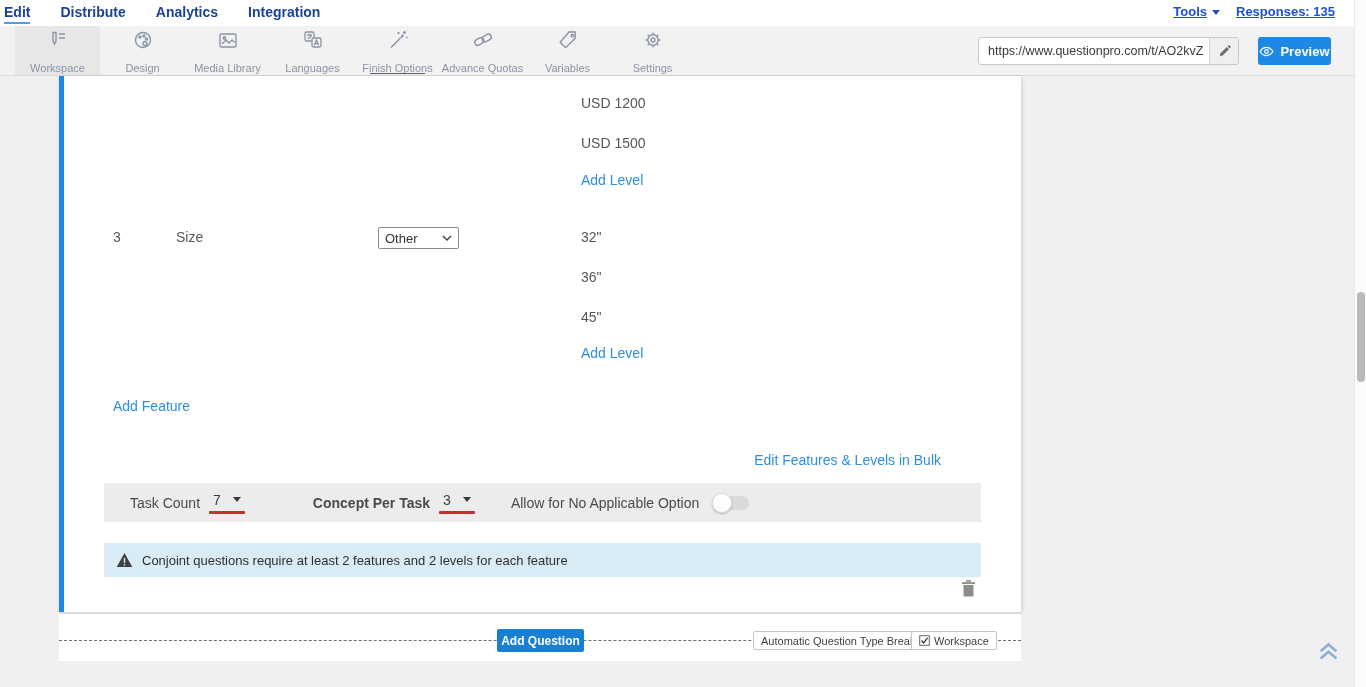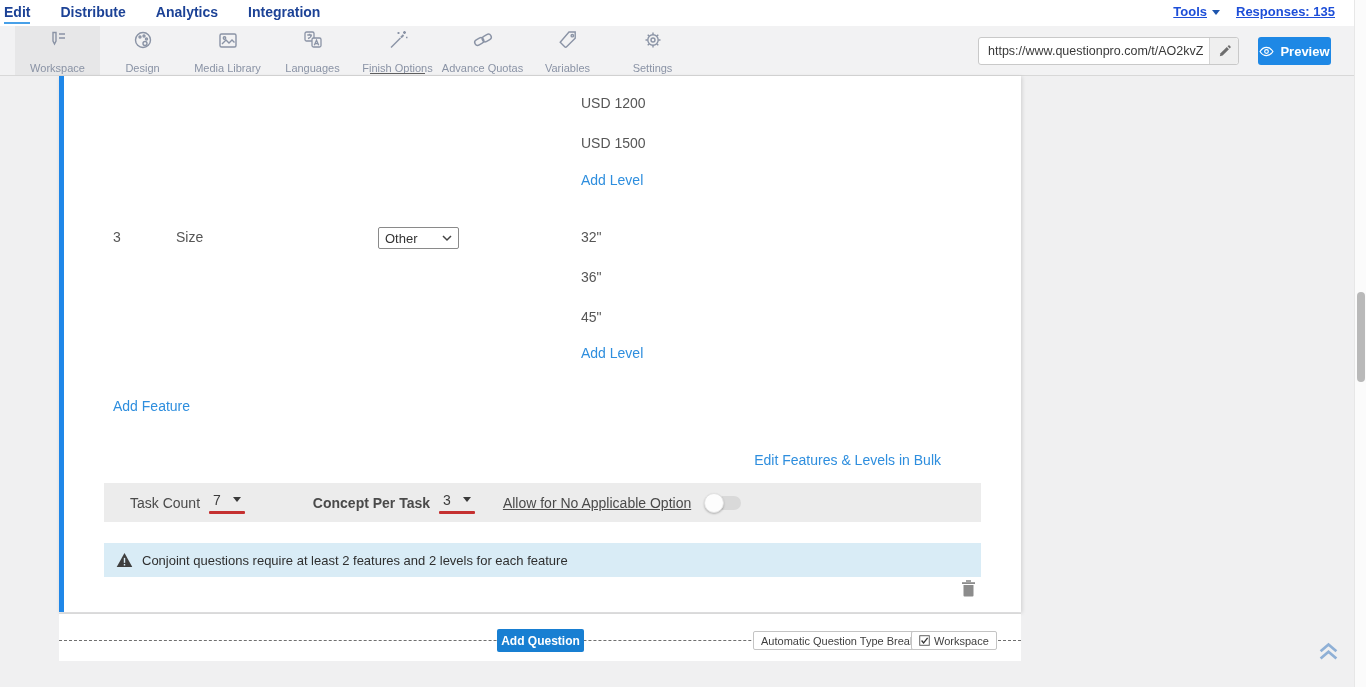--- a/index.html
+++ b/index.html
@@ -197,21 +197,21 @@
         <span class="red-underline"></span>
       </span>
       <span class="opt-label" style="margin-left:68px;font-weight:bold;">Concept Per Task</span>
       <span class="val-wrap">
         <span class="val-top">
           <span class="val-num">3</span>
           <span class="caret-dark"></span>
         </span>
         <span class="red-underline"></span>
       </span>
-      <span class="opt-label" style="margin-left:28px;text-decoration:underline;">Allow for No Applicable Option</span>
+      <span class="opt-label" style="margin-left:36px;">Allow for No Applicable Option</span>
       <span id="toggle">
           <span class="knob"></span>
         </span>
     </div>
 
     <div id="warning-bar">
       <svg width="17" height="16" viewBox="0 0 24 22">
         <path d="M12 1L23 21H1z" fill="#3f3f3f"></path>
           <rect x="11" y="8" width="2" height="7" fill="#d9ecf6"></rect>
           <rect x="11" y="16.6" height="2.2" width="2" fill="#d9ecf6"></rect>

